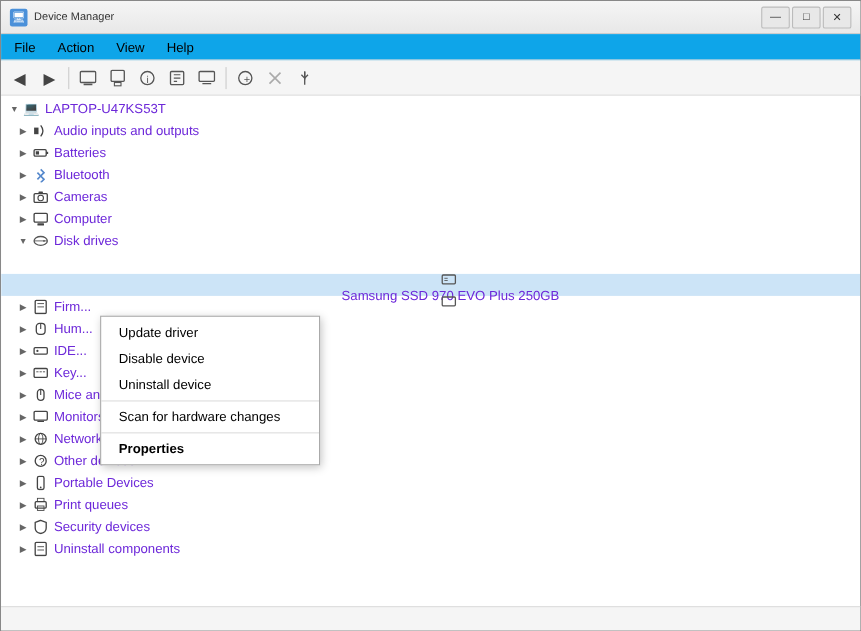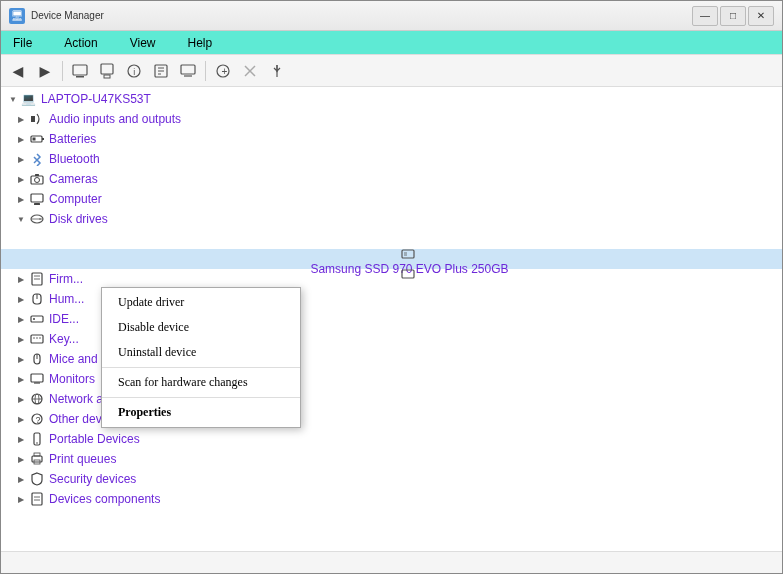--- a/index.html
+++ b/index.html
@@ -59,25 +59,25 @@
       border: 1px solid #bbb;
       border-radius: 2px;
       cursor: pointer;
       display: flex;
       align-items: center;
       justify-content: center;
       font-size: 10px;
       color: #333;
     }
     .menu-bar {
-      background: #5eead4;
+      background: #0ea5e9;
       border-bottom: 1px solid #ddd;
       padding: 2px 4px;
       display: flex;
-      gap: 16px;
+      gap: 4px;
       height: 24px;
       align-items: center;
     }
     .menu-item {
       padding: 2px 8px;
       cursor: pointer;
       font-size: 12px;
       color: #000;
       border-radius: 2px;
     }
@@ -163,28 +163,27 @@
       color: #6d28d9;
       user-select: none;
     }
     .indent-1 { padding-left: 12px; }
     .indent-2 { padding-left: 36px; flex-direction: column; }
 
     
     .context-menu {
       position: absolute;
       top: 200px;
-      left: 100px;
+      left: 90px;
       background: #fff;
       border: 1px solid #aaa;
       box-shadow: 2px 2px 8px rgba(0,0,0,0.25);
       min-width: 200px;
       z-index: 100;
       padding: 2px 0;
-      font-family: Liberation Serif, serif;
     }
     .ctx-item {
       padding: 5px 16px;
       cursor: pointer;
       font-size: 12px;
       color: #000;
       display: flex;
       align-items: center;
     }
     .ctx-separator {
@@ -518,21 +517,21 @@
 
       <div class="tree-item indent-1">
         <div class="tree-arrow collapsed"></div>
         <div class="tree-icon">
           <svg width="14" height="14" viewBox="0 0 14 14">
               <rect x="2" y="1" width="10" height="12" rx="1" fill="none" stroke="#444" stroke-width="1.2"></rect>
               <line x1="4" y1="5" x2="10" y2="5" stroke="#444" stroke-width="0.8"></line>
               <line x1="4" y1="8" x2="10" y2="8" stroke="#444" stroke-width="0.8"></line>
             </svg>
         </div>
-        <span class="tree-label">Devices components</span>
+        <span class="tree-label">Uninstall components</span>
       </div>
 
       <div class="tree-item indent-1">
         
         
         
       </div>
 
     </div>
 

